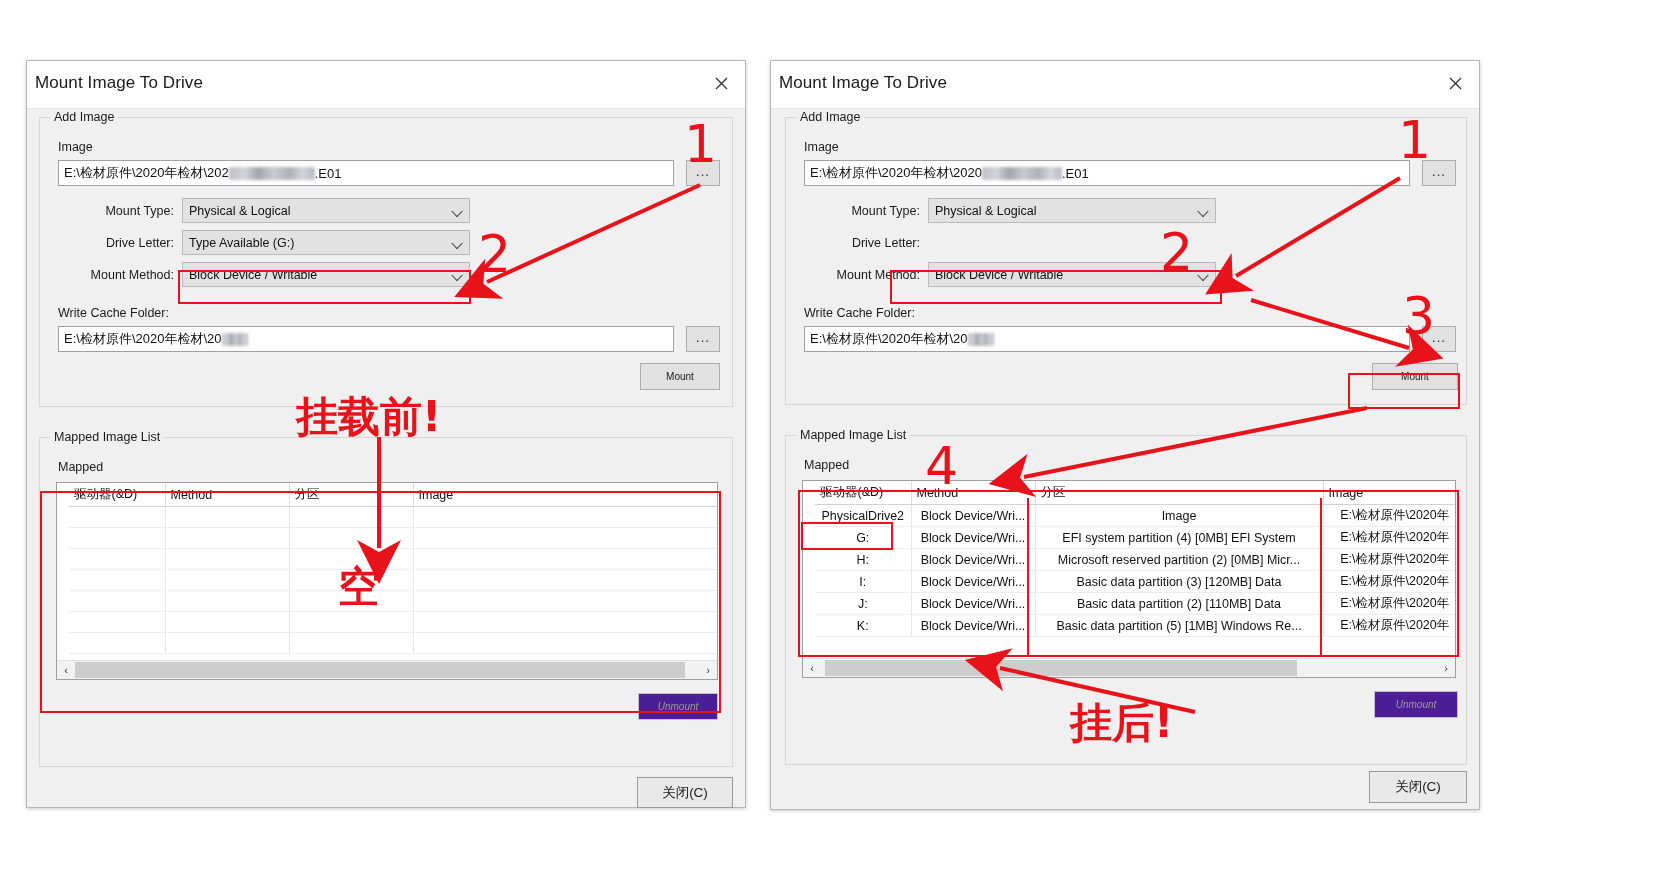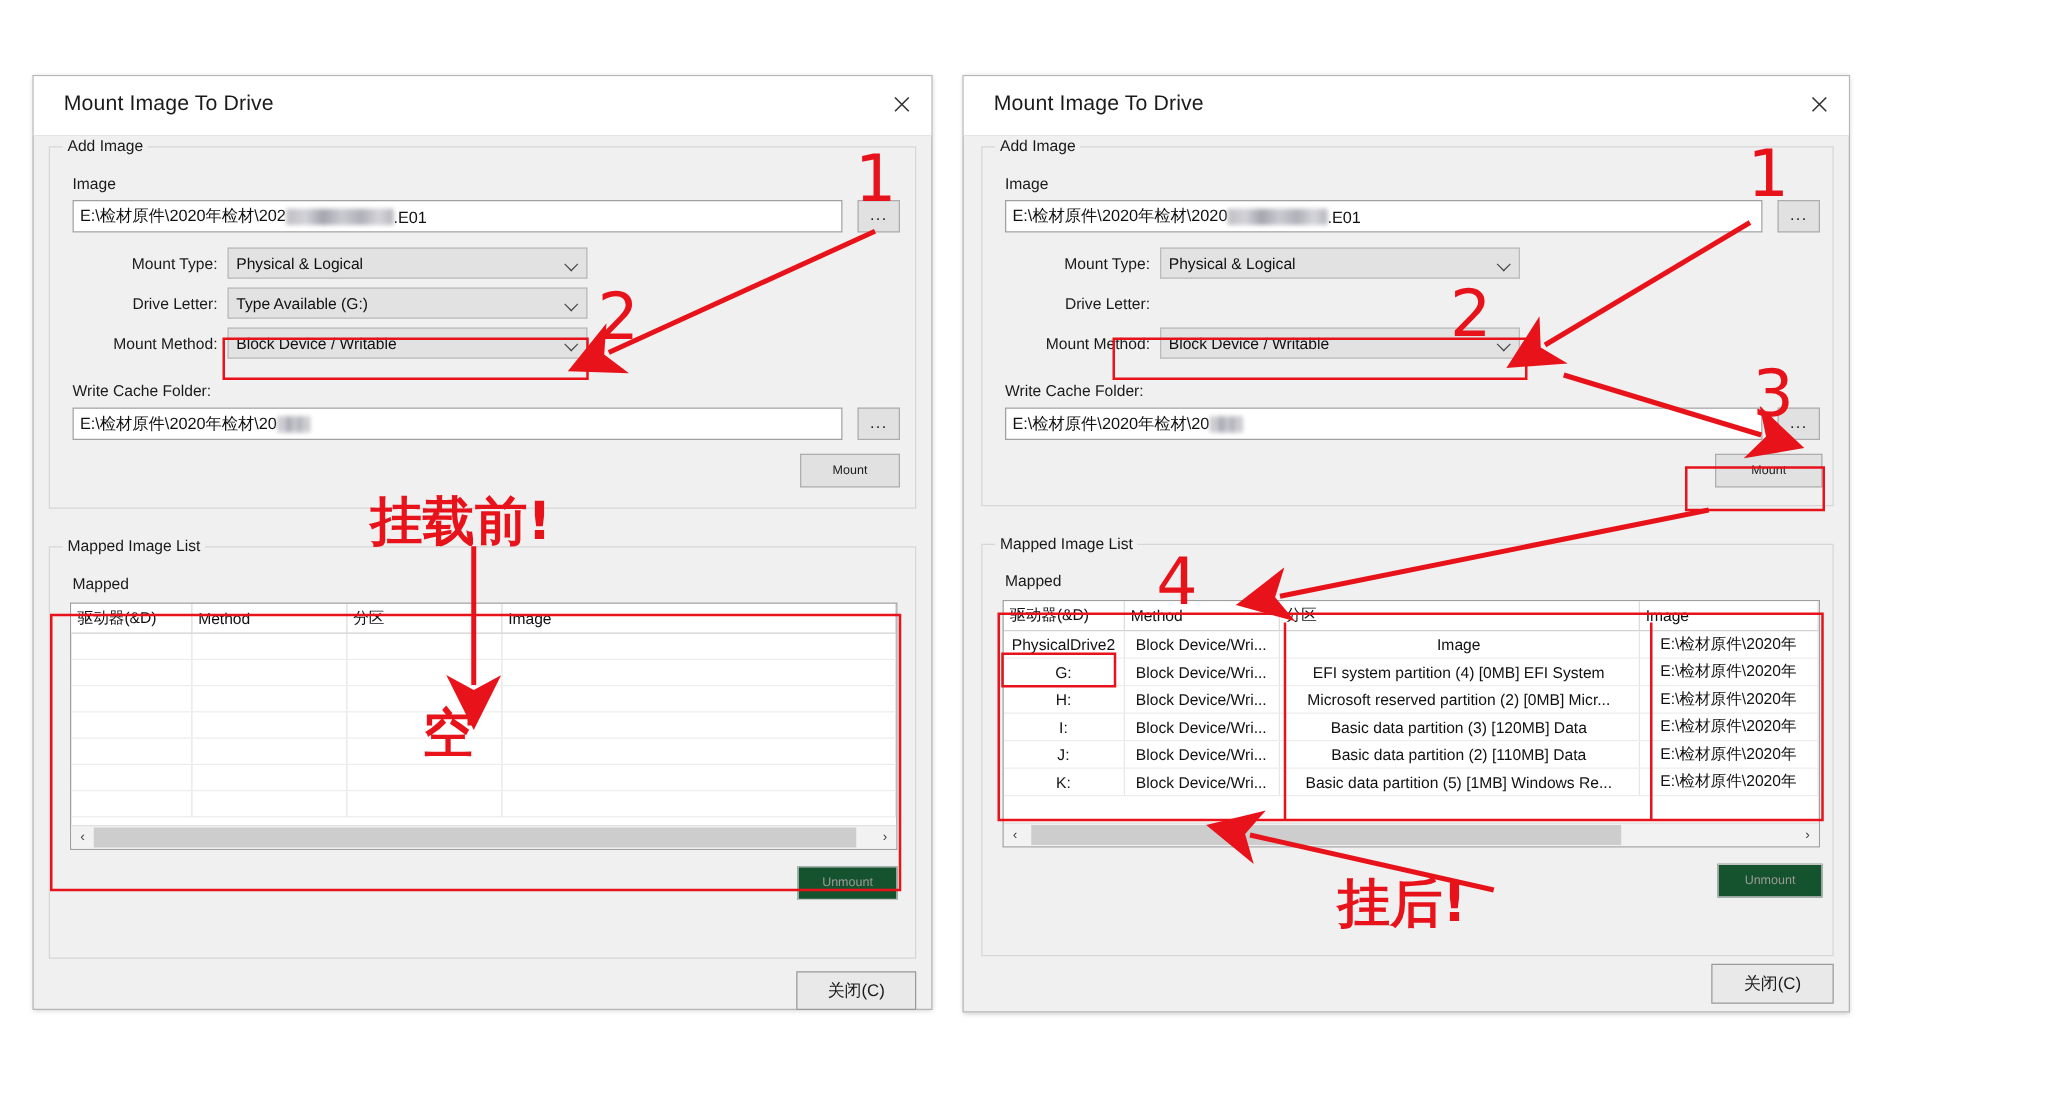--- a/index.html
+++ b/index.html
@@ -23,21 +23,21 @@
   .dlg-right { left: 770px; top: 60px; width: 710px; height: 750px; }
 
   .titlebar {
     position: relative;
     height: 48px;
     background: #ffffff;
     border-bottom: 1px solid #e4e4e4;
   }
   .title-text {
     position: absolute;
-    left: 24px; top: 12px;
+    left: 8px; top: 12px;
     font-size: 17px;
     color: #1a1a1a;
     letter-spacing: .1px;
   }
   .close-x {
     position: absolute;
     right: 4px; top: 4px;
     width: 40px; height: 36px;
     display: flex; align-items: center; justify-content: center;
     font-size: 19px; color: #333; cursor: pointer;
@@ -105,36 +105,37 @@
     position: absolute;
     background: #e1e1e1;
     border: 1px solid #adadad;
     font-size: 10px;
     color: #1a1a1a;
     display: flex; align-items: center; justify-content: center;
     cursor: pointer;
     white-space: nowrap;
   }
   .btn.dots { font-size: 13px; letter-spacing: 1px; padding-bottom: 4px; }
-  .btn.disabled { color: #9a9a9a; background: #14532d; border-color: #c2c2c2; cursor: default; }
+  .btn.disabled { color: #9a9a9a; background: #4c1d95; border-color: #c2c2c2; cursor: default; font-style: italic; }
   .btn.close-cn { background: #e9e9e9; border: 1px solid #9a9a9a; font-size: 13.5px; }
 
   
   .tablewrap {
     position: absolute;
     background: #ffffff;
     border: 1px solid #9f9f9f;
     overflow: hidden;
   }
   table.grid {
     width: 100%;
     border-collapse: collapse;
     table-layout: fixed;
     font-size: 12.5px;
     color: #111;
+    margin-left: 12px;
   }
   table.grid th {
     font-weight: normal;
     text-align: left;
     padding: 3px 5px;
     border-right: 1px solid #dcdcdc;
     border-bottom: 1px solid #d2d2d2;
     background: #ffffff;
     white-space: nowrap;
     overflow: hidden;

